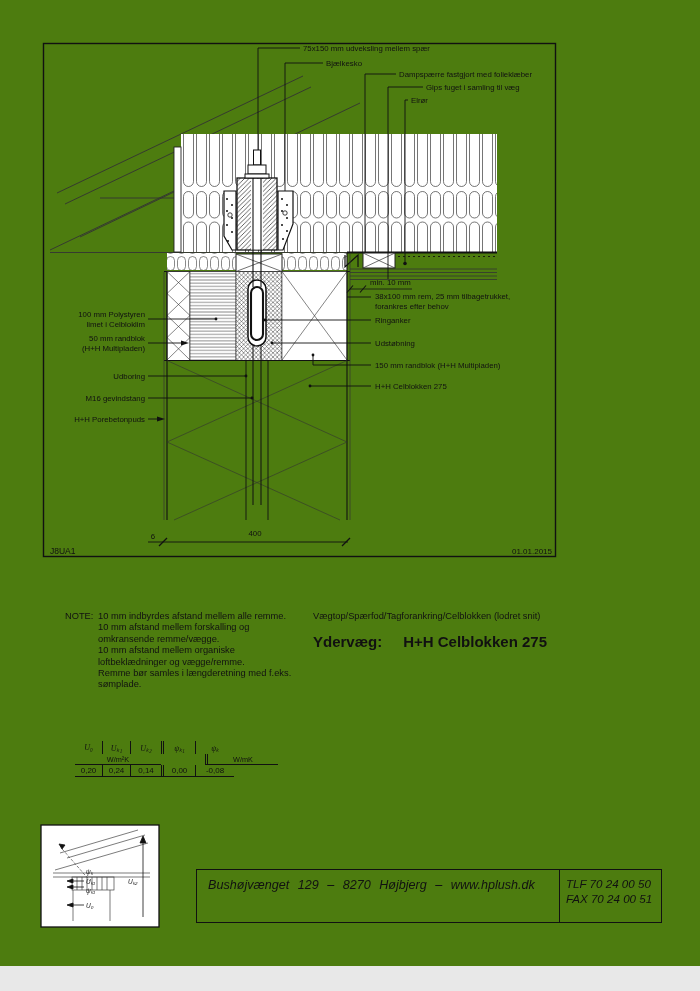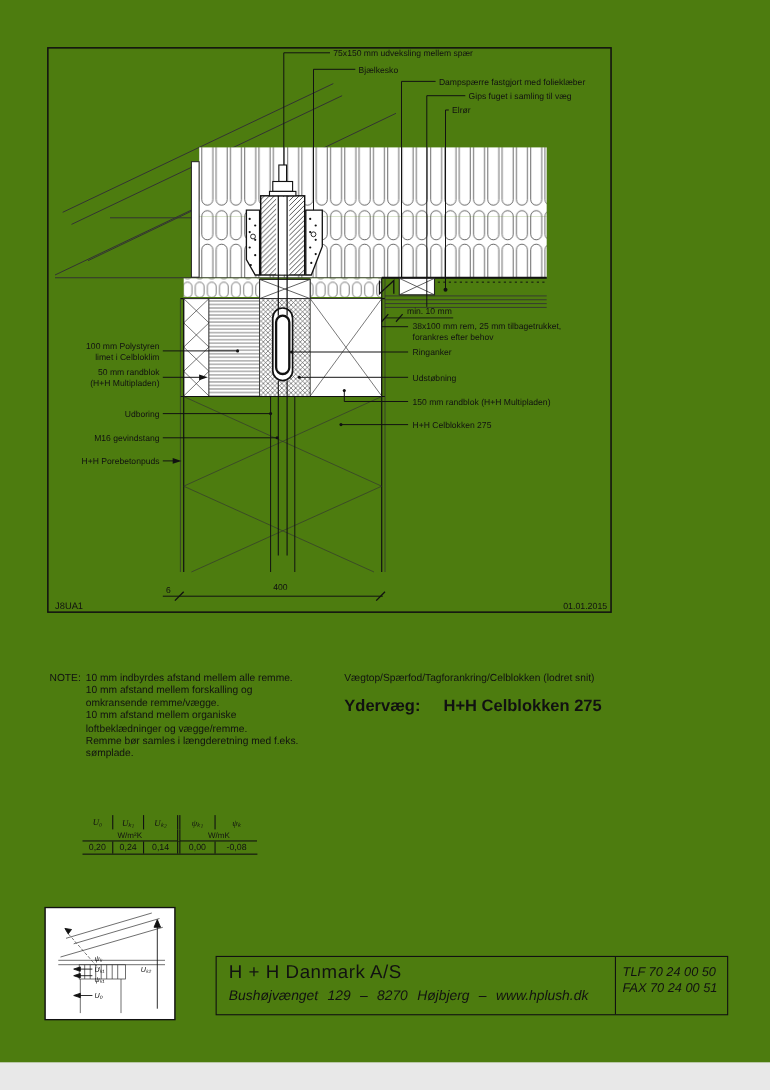--- a/index.html
+++ b/index.html
@@ -2,30 +2,30 @@
 <html><head>
 <meta charset="utf-8">
 <style>
   html,body{margin:0;padding:0;background:#e8e8e8;}
   .page{position:relative;width:700px;height:966px;background:#4d7c0f;
         font-family:"Liberation Sans", sans-serif;color:#111;overflow:hidden;}
   svg text{font-family:"Liberation Sans", sans-serif;fill:#111;}
   .abs{position:absolute;}
   
   .note{left:45px;top:611px;width:268px;font-size:9.3px;line-height:11.4px;display:flex;}
-  .note .lbl{width:33px;flex:none;}
+  .note .lbl{width:33px;flex:none;margin-left:20px;}
   
   .heading{left:313px;top:611px;font-size:9.3px;}
   .yder{left:313px;top:633px;font-size:15px;display:flex;font-weight:bold;}
   .yder .v{margin-left:21px;}
   
   .utable{left:75px;top:741px;width:159px;}
   .utable .r{display:grid;}
   .r1,.r3{grid-template-columns:28px 28px 30px 35px 38px;}
-  .r2{grid-template-columns:86px 73px;}
+  .r2{grid-template-columns:86px 73px;gap:44px;}
   .utable .c{display:flex;align-items:center;justify-content:center;height:12px;}
   .r1 .c{font:italic 8px "Liberation Serif", serif;height:13px;}
   .r2 .c{font:7.3px "Liberation Sans", sans-serif;height:10px;border-bottom:1px solid #111;}
   .r3 .c{font:8px "Liberation Sans", sans-serif;height:11px;}
   .br{border-right:0.8px solid #111;}
   .bdl{border-left:3px double #111;}
   .r3w{border-bottom:1px solid #111;}
   
   .tblock{left:196px;top:869px;width:464px;height:52px;border:1.7px solid #111;display:flex;}
   .tblock .l{flex:1;padding:4px 0 0 11px;}
@@ -337,21 +337,20 @@
       <text x="46" y="50">ψₖ</text>
       <text x="46" y="59.5">Uₖ₁</text>
       <text x="46" y="69">ψₖ₁</text>
       <text x="88" y="59.5">Uₖ₂</text>
       <text x="46" y="83.5">U₀</text>
     </g>
   </svg>
 
   <div class="abs tblock">
     <div class="l">
-      <div class="company">H + H Danmark A/S</div>
       <div class="address">Bushøjvænget 129 – 8270 Højbjerg – www.hplush.dk</div>
     </div>
     <div class="r">
       <div>TLF 70 24 00 50</div>
       <div>FAX 70 24 00 51</div>
     </div>
   </div>
 
 </div>
 

